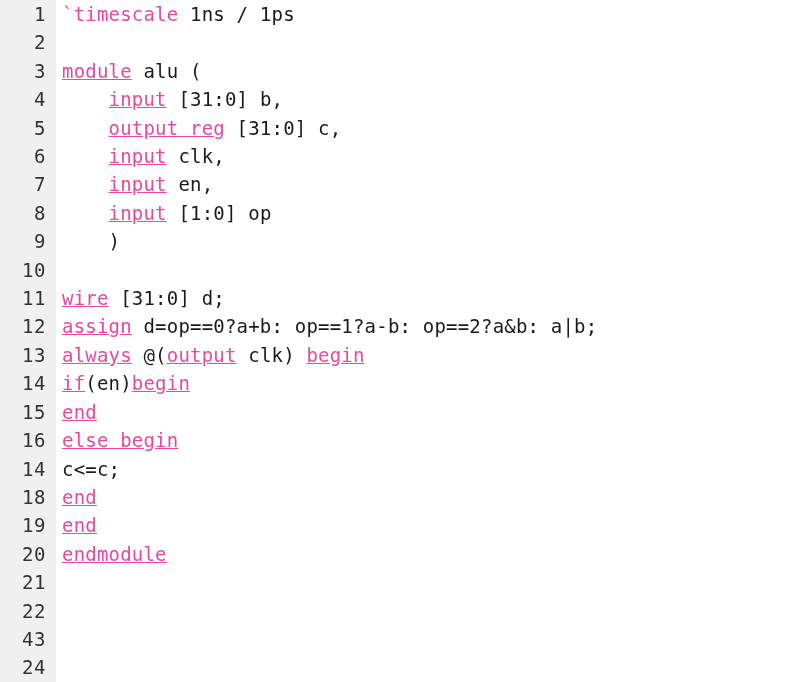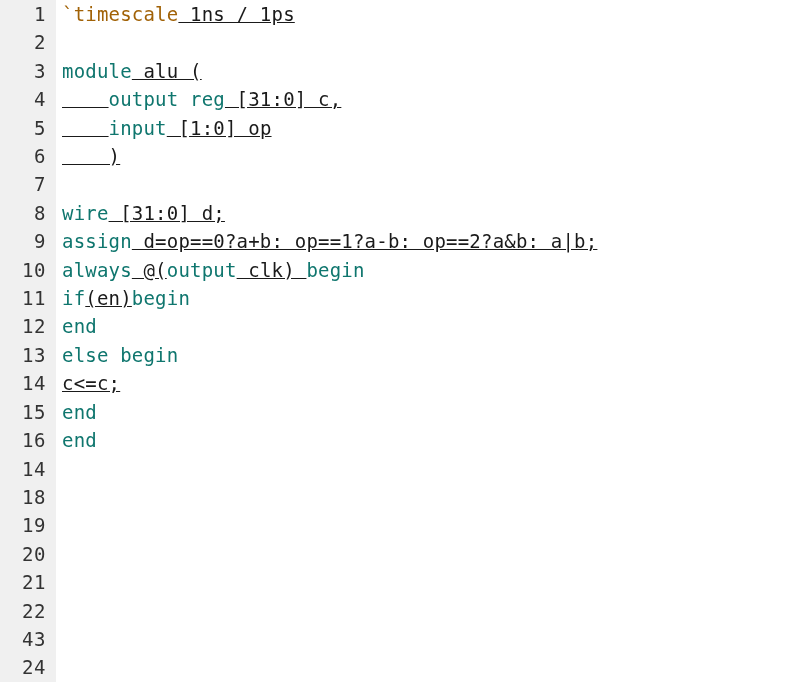--- a/index.html
+++ b/index.html
@@ -57,23 +57,23 @@
   }
   .code-line {
     height: 28.42px;
     line-height: 28.42px;
     white-space: pre;
     color: #1a1a1a;
     font-family: "DejaVu Sans Mono", "Liberation Mono", monospace;
     font-size: 19px;
     letter-spacing: 0.2px;
   }
-  .tok-kw   { color: #0f766e; }
-  .tok-dir  { color: #a16207; }
-  .tok-txt  { color: #1a1a1a; text-decoration: underline; }
+  .tok-kw   { color: #ec4899; text-decoration: underline; }
+  .tok-dir  { color: #ec4899; }
+  .tok-txt  { color: #1a1a1a; }
 </style>
 </head>
 <body>
 
 <div id="editor">
 
   <div id="gutter">
       <div class="gutter-line">1</div>
       <div class="gutter-line">2</div>
       <div class="gutter-line">3</div>
@@ -97,30 +97,34 @@
       <div class="gutter-line">21</div>
       <div class="gutter-line">22</div>
       <div class="gutter-line">43</div>
       <div class="gutter-line">24</div>
     </div>
 
   <div id="code-area">
       <div class="code-line"><span class="tok-dir">`timescale</span><span class="tok-txt"> 1ns / 1ps</span></div>
       <div class="code-line">&nbsp;</div>
       <div class="code-line"><span class="tok-kw">module</span><span class="tok-txt"> alu (</span></div>
+      <div class="code-line"><span class="tok-txt">    </span><span class="tok-kw">input</span><span class="tok-txt"> [31:0] b,</span></div>
       <div class="code-line"><span class="tok-txt">    </span><span class="tok-kw">output reg</span><span class="tok-txt"> [31:0] c,</span></div>
+      <div class="code-line"><span class="tok-txt">    </span><span class="tok-kw">input</span><span class="tok-txt"> clk,</span></div>
+      <div class="code-line"><span class="tok-txt">    </span><span class="tok-kw">input</span><span class="tok-txt"> en,</span></div>
       <div class="code-line"><span class="tok-txt">    </span><span class="tok-kw">input</span><span class="tok-txt"> [1:0] op</span></div>
       <div class="code-line"><span class="tok-txt">    )</span></div>
       <div class="code-line">&nbsp;</div>
       <div class="code-line"><span class="tok-kw">wire</span><span class="tok-txt"> [31:0] d;</span></div>
       <div class="code-line"><span class="tok-kw">assign</span><span class="tok-txt"> d=op==0?a+b: op==1?a-b: op==2?a&amp;b: a|b;</span></div>
       <div class="code-line"><span class="tok-kw">always</span><span class="tok-txt"> @(</span><span class="tok-kw">output</span><span class="tok-txt"> clk) </span><span class="tok-kw">begin</span></div>
       <div class="code-line"><span class="tok-kw">if</span><span class="tok-txt">(en)</span><span class="tok-kw">begin</span></div>
       <div class="code-line"><span class="tok-kw">end</span></div>
       <div class="code-line"><span class="tok-kw">else begin</span></div>
       <div class="code-line"><span class="tok-txt">c&lt;=c;</span></div>
       <div class="code-line"><span class="tok-kw">end</span></div>
       <div class="code-line"><span class="tok-kw">end</span></div>
+      <div class="code-line"><span class="tok-kw">endmodule</span></div>
       <div class="code-line">&nbsp;</div>
       <div class="code-line">&nbsp;</div>
     </div>
 
 </div>
 
 </body></html>

